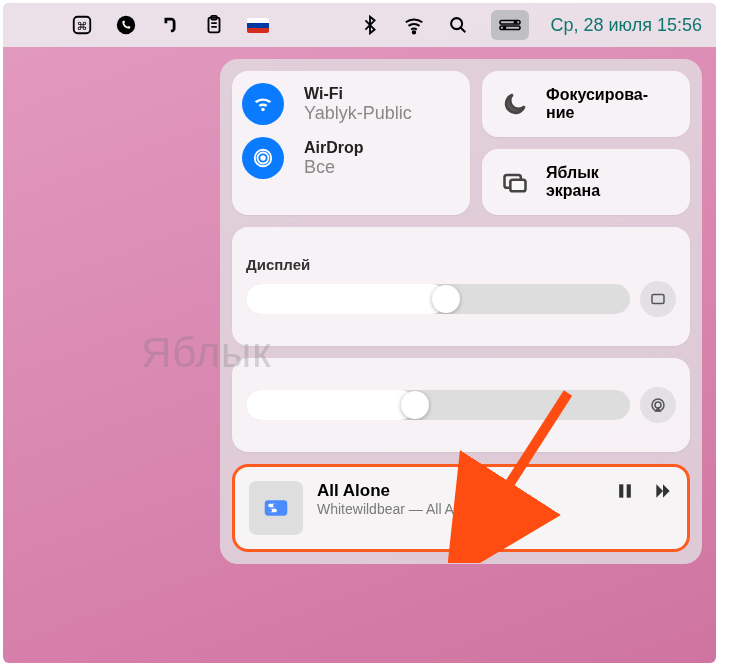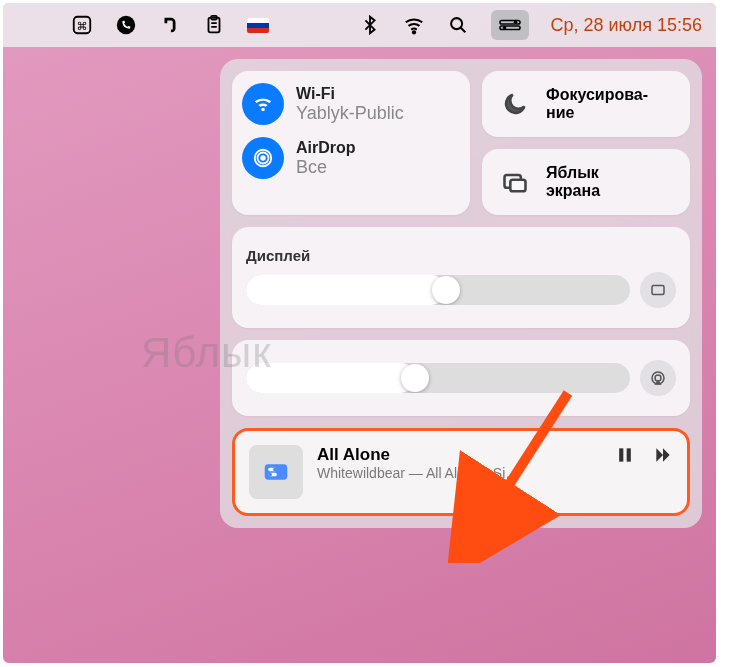--- a/index.html
+++ b/index.html
@@ -2,40 +2,40 @@
 <html><head>
 <meta charset="utf-8">
 <style>
   html,body{margin:0;padding:0;width:737px;height:667px;font-family:-apple-system,Helvetica,Arial,sans-serif;overflow:hidden;background:#fff}
   .desktop{position:relative;width:713px;height:660px;background:linear-gradient(160deg,#e39bc0 0%,#d884ae 60%,#cf74a0 100%);border-radius:6px;margin:3px}
   .menubar{position:absolute;top:0;left:0;right:0;height:44px;background:rgba(235,230,234,.92);display:flex;align-items:center;justify-content:flex-end;gap:22px;padding:0 14px 0 60px;border-radius:6px 6px 0 0}
   .mb-left{position:absolute;left:68px;display:flex;align-items:center;gap:22px}
   .mb-ic{width:22px;height:22px;display:flex;align-items:center;justify-content:center}
   .mb-ic svg{width:22px;height:22px}
   .mb-cc{background:#c0c0c4;border-radius:6px;padding:4px 8px}
-  .mb-date{font-size:18px;color:#c2410c;white-space:nowrap}
+  .mb-date{font-size:18px;color:#0f766e;white-space:nowrap}
   .flag{width:22px;height:15px;background:linear-gradient(#fff 33%,#0039a6 33% 66%,#d52b1e 66%);border-radius:2px}
 
   .cc-panel{position:absolute;top:56px;right:14px;width:458px;background:rgba(224,220,225,.82);backdrop-filter:blur(20px);border-radius:18px;padding:12px;display:flex;flex-direction:column;gap:12px}
   .row{display:flex;gap:12px}
   .card{background:rgba(250,248,250,.85);border-radius:16px;box-shadow:0 1px 2px rgba(0,0,0,.05)}
   .conn-card{width:218px;padding:12px 10px;display:flex;flex-direction:column;gap:12px}
-  .conn-item{display:flex;align-items:center;gap:12px}
+  .conn-item{display:flex;align-items:center;gap:20px}
   .conn-ico{width:42px;height:42px;border-radius:50%;background:#0a7aff;display:flex;align-items:center;justify-content:center;flex:none}
   .conn-ico svg{width:22px;height:22px;fill:#fff}
   .conn-txt{display:flex;flex-direction:column}
   .conn-title{font-size:16px;font-weight:600;color:#222}
   .conn-sub{font-size:18px;color:#888}
   .right-col{display:flex;flex-direction:column;gap:12px;flex:1}
   .mini-card{flex:1;display:flex;align-items:center;gap:12px;padding:14px 14px}
   .mini-ico{width:38px;height:38px;display:flex;align-items:center;justify-content:center;flex:none}
   .mini-ico svg{width:28px;height:28px;fill:none;stroke:#444;stroke-width:2.2}
   .mini-lbl{font-size:16px;font-weight:600;line-height:1.15}
 
-  .slider-card{padding:20px 14px}
+  .slider-card{padding:29px 14px}
   .slider-title{font-size:15px;font-weight:600;color:#333;margin-bottom:8px}
   .slider-row{display:flex;align-items:center;gap:10px}
   .track{position:relative;flex:1;height:30px;border-radius:15px;background:#ddd;overflow:hidden}
   .track-fill{position:absolute;left:0;top:0;bottom:0;background:#fff;border-radius:15px}
   .knob{position:absolute;top:1px;width:28px;height:28px;border-radius:50%;background:#fff;box-shadow:0 1px 4px rgba(0,0,0,.3)}
   .track-ico{position:absolute;left:8px;top:50%;transform:translateY(-50%);opacity:.25}
   .end-btn{width:36px;height:36px;border-radius:50%;background:#e2e0e4;display:flex;align-items:center;justify-content:center}
   .end-btn svg{width:18px;height:18px;stroke:#555;fill:none;stroke-width:2}
 
   .now-playing{display:flex;align-items:flex-start;gap:14px;padding:14px;border:3px solid #ff5a1f;border-radius:16px;background:rgba(250,248,250,.9)}

